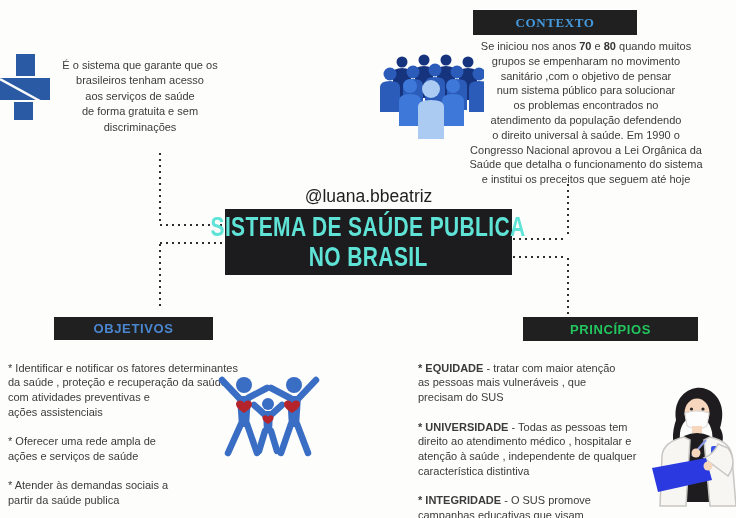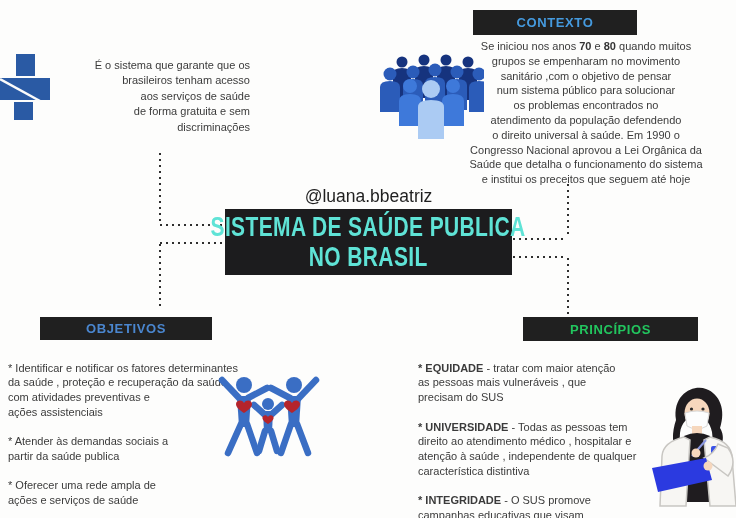--- a/index.html
+++ b/index.html
@@ -17,26 +17,26 @@
   }
   .body-text {
     position:absolute; font-size:11px; line-height:14.8px;
     white-space:pre-line; color:#3b3b3b;
   }
   .centered { text-align:center; }
   b, .bold { font-weight:bold; color:#333; }
 
   
   #sus-header        { left:72px;  top:30px;  width:146px; height:26px; color:#7ba6d8; }
-  #contexto-header   { left:473px; top:10px;  width:164px; height:25px; color:#459ade; }
-  #objetivos-header  { left:40px;  top:317px; width:172px; height:23px; color:#4a86cf; }
+  #contexto-header   { left:473px; top:10px;  width:164px; height:25px; color:#459ade;font-family:Liberation Serif, serif; }
+  #objetivos-header  { left:54px;  top:317px; width:159px; height:23px; color:#4a86cf; }
   #principios-header { left:523px; top:317px; width:175px; height:24px; color:#22c55e; }
 
   
-  #sus-body        { left:30px;  top:58px;  width:220px; line-height:15.4px;text-align:right; }
+  #sus-body        { left:30px;  top:58px;  width:220px; line-height:15.4px; }
   #contexto-body   { left:440px; top:39px;  width:292px; }
   #objetivos-body  { left:8px;   top:346px; width:350px; line-height:14.7px; }
   #principios-body { left:418px; top:346px; width:310px; line-height:14.7px; }
   #principios-body .p-item .term { font-weight:bold; }
 
   
   #handle {
     position:absolute; left:225px; top:186px; width:287px;
     text-align:center; font-size:17.5px; color:#1f1f1f;
   }
@@ -157,24 +157,24 @@
   </div>
 
   <div class="hdr-box" id="objetivos-header">
     <span>OBJETIVOS</span>
   </div>
   <div class="body-text" id="objetivos-body">
     <div>* Identificar e notificar os fatores determinantes
 da saúde , proteção e recuperação da saúde
 com atividades preventivas e
 ações assistenciais</div>
+    <div>* Oferecer uma rede ampla de
+ações e serviços de saúde</div>
     <div>* Atender às demandas sociais a
 partir da saúde publica</div>
-    <div>* Oferecer uma rede ampla de
-ações e serviços de saúde</div>
     
   </div>
   <div id="family-icon">
     <svg width="112" height="86" viewBox="0 0 112 86">
       <g stroke="#3a6ec4" stroke-width="6.5" stroke-linecap="round" fill="none">
         <line x1="28" y1="25" x2="10" y2="6"></line>
           <line x1="36" y1="24" x2="55" y2="14"></line>
         <line x1="29" y1="50" x2="16" y2="79"></line>
           <line x1="35" y1="50" x2="45" y2="79"></line>
         <line x1="86" y1="25" x2="104" y2="6"></line>

